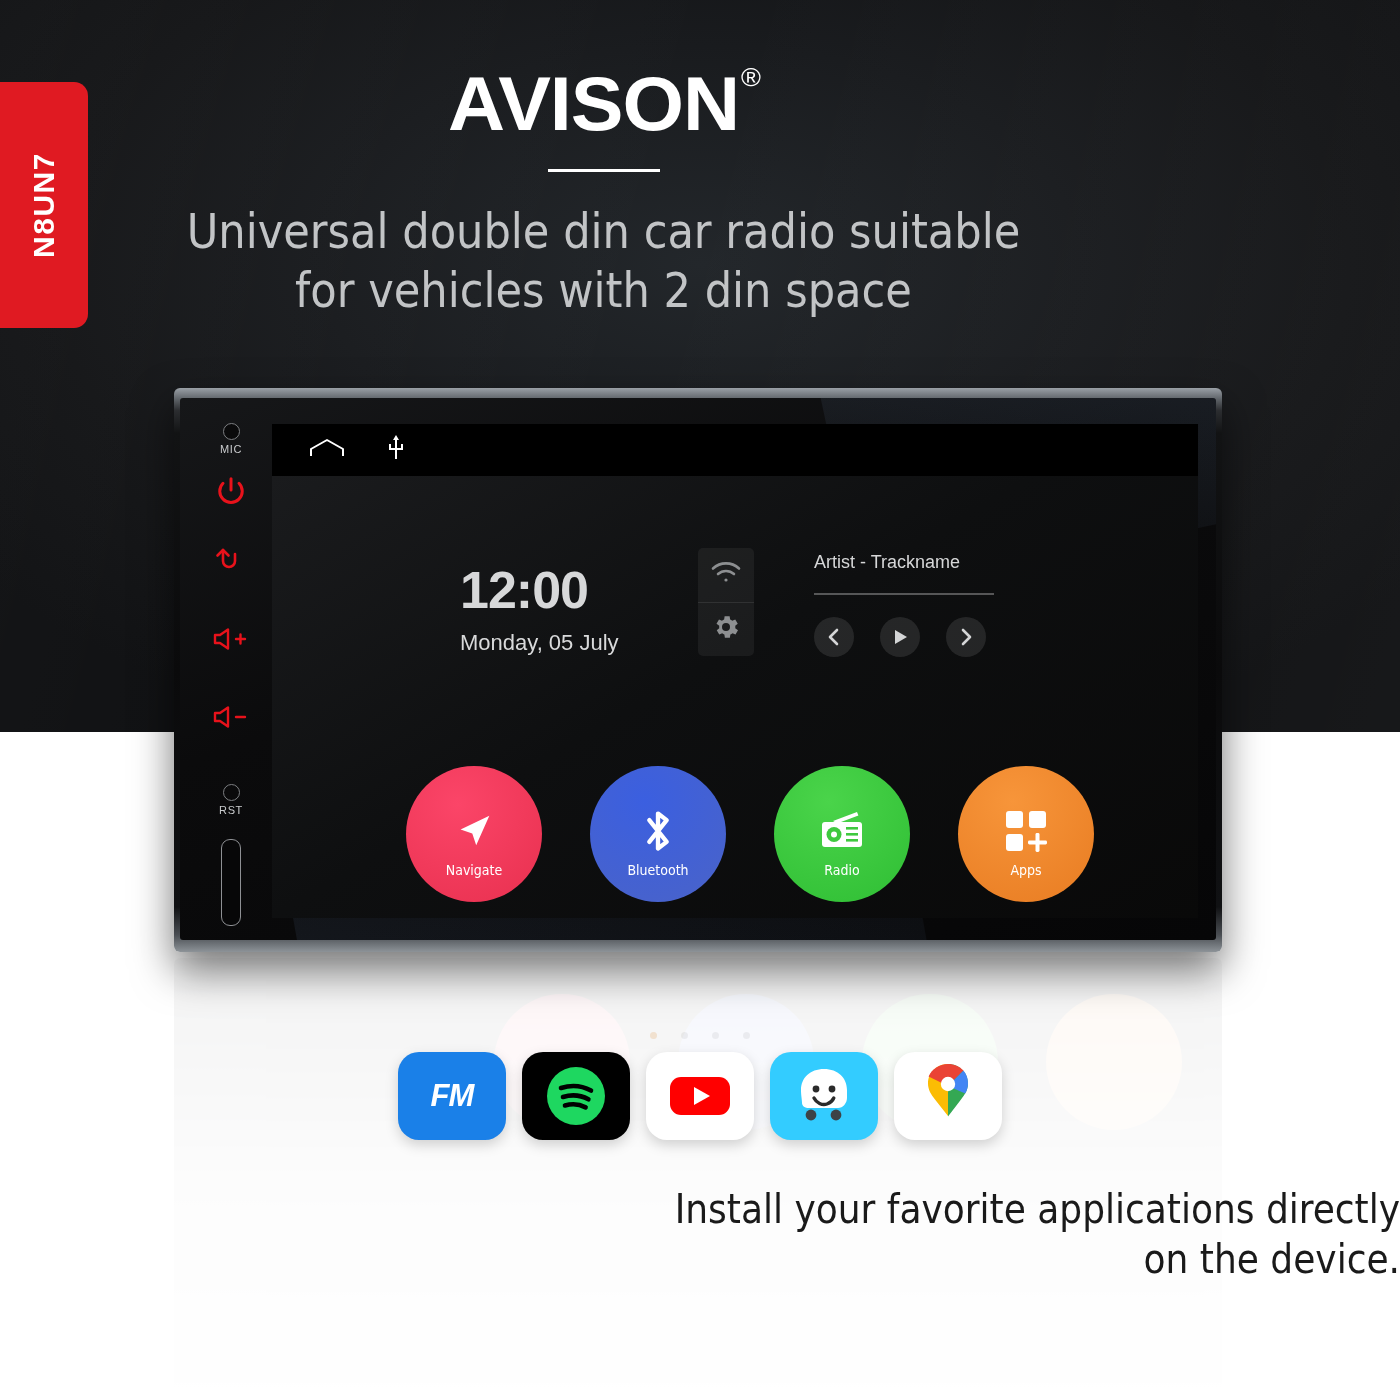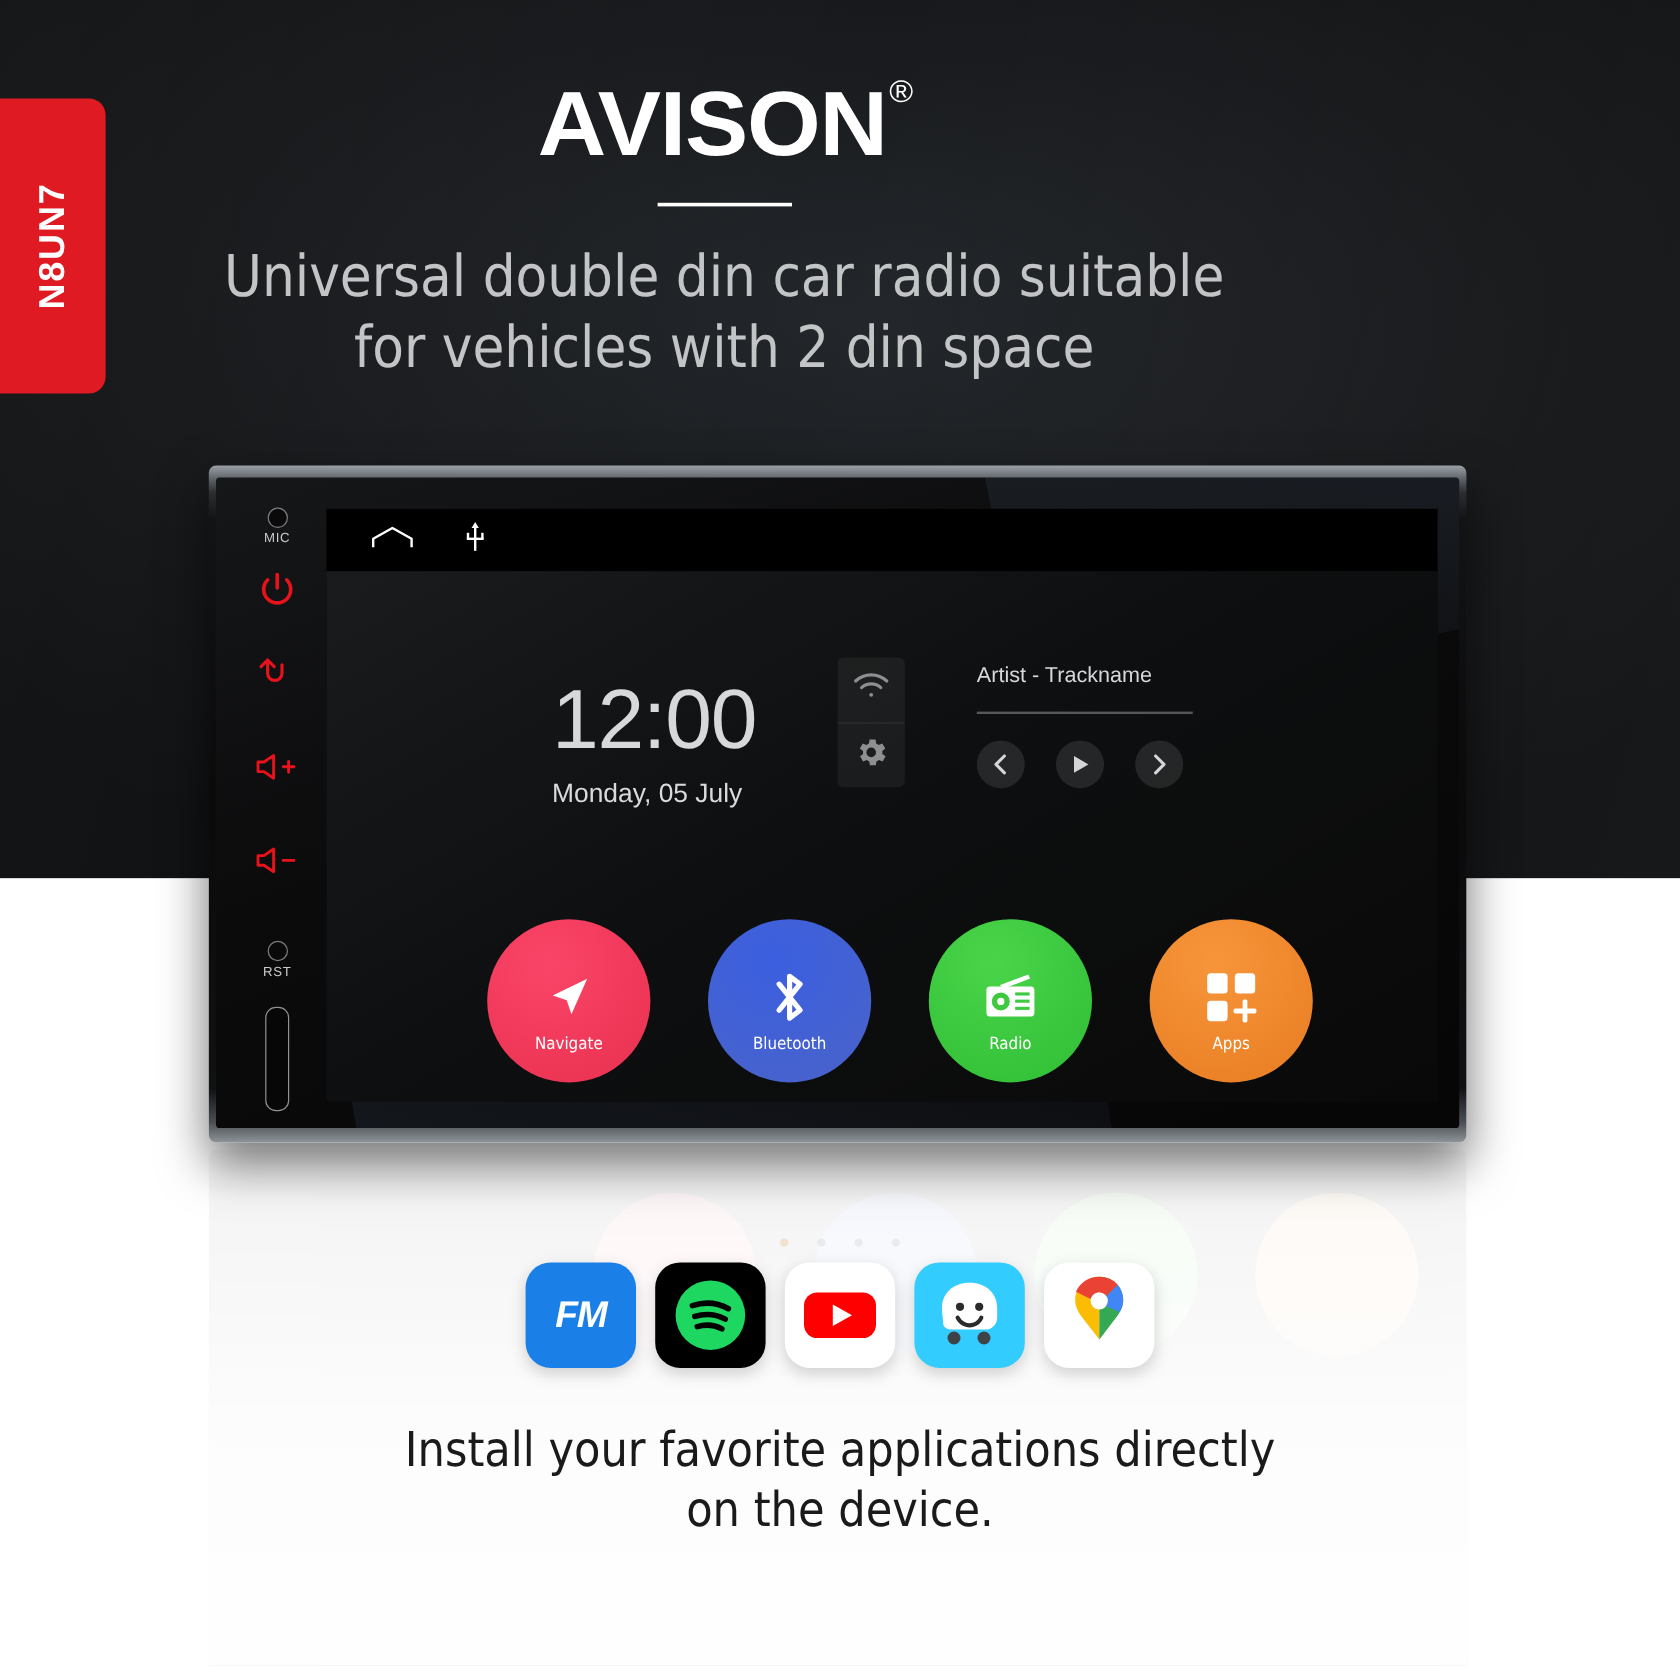--- a/index.html
+++ b/index.html
@@ -153,21 +153,21 @@
   }
 
   .screen-body{
     position:absolute; left:0; top:52px; right:0; bottom:0;
     background:linear-gradient(150deg,#1a1b1d 0%, #0e0f10 45%, #090909 100%);
   }
 
   
   .clockwidget{ position:absolute; left:188px; top:88px; }
   .big-time{
-    font-size:70px; color:#d7d8d9; font-weight:400; letter-spacing:-1px;
+    font-size:52px; color:#d7d8d9; font-weight:700; letter-spacing:-1px;
     font-family:"Liberation Sans", sans-serif; line-height:1;
   }
   .big-date{
     margin-top:14px; font-size:22px; color:#d9dadb; font-weight:normal;
     font-family:"Liberation Sans", sans-serif;
   }
 
   
   .quickcol{
     position:absolute; left:426px; top:72px; width:56px; height:108px;
@@ -231,37 +231,37 @@
     background:linear-gradient(180deg, rgba(255,255,255,0.55) 0%, rgba(255,255,255,0.92) 55%, #fff 100%);
     z-index:3;
   }
 
   
   .iconrow{
     position:absolute; left:0; right:0; top:1052px;
     display:flex; justify-content:center; gap:16px; z-index:14;
   }
   .appicon{
-    width:92px; height:88px; border-radius:21px;
+    width:108px; height:88px; border-radius:21px;
     display:flex; align-items:center; justify-content:center;
     box-shadow:0 5px 13px rgba(0,0,0,0.17);
     position:relative; overflow:hidden;
   }
 
   .dots{
     position:absolute; left:0; right:0; top:1032px;
     display:flex; justify-content:center; gap:24px; z-index:12;
   }
   .dot{ width:7px; height:7px; border-radius:50%; background:rgba(0,0,0,0.055); }
   .dot.on{ background:rgba(225,150,70,0.22); }
 
   
   .footer{
     position:absolute; left:0; right:0; top:1185px;
-    text-align:center; z-index:16;
+    text-align:right; z-index:16;
     font-family:"DejaVu Sans Condensed","Liberation Sans", sans-serif;
     font-stretch:condensed;
     color:#1a1a1a;
     font-size:40px;
     line-height:1.24;
   }
   .footer div{ white-space:nowrap; }
 </style>
 </head>
 <body>

